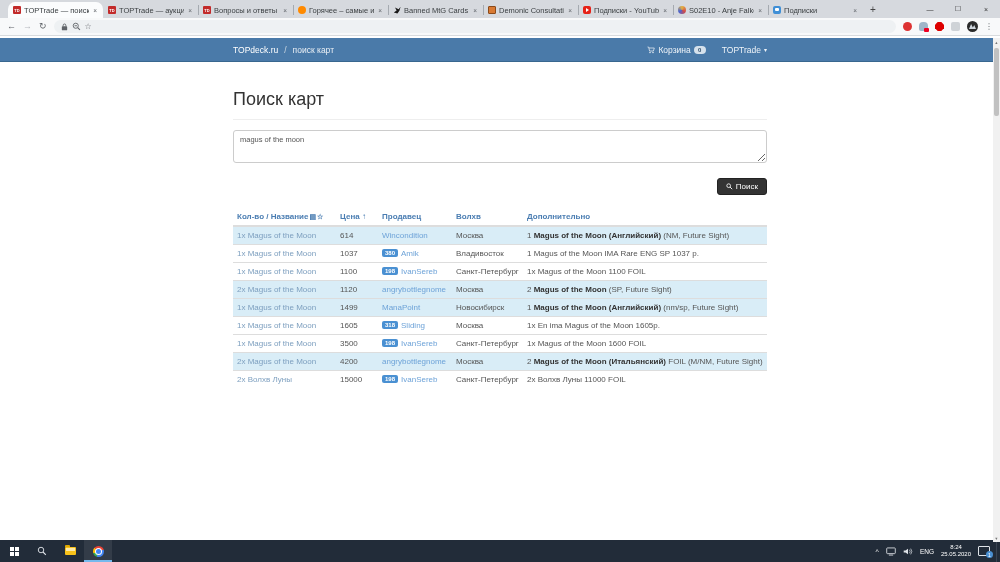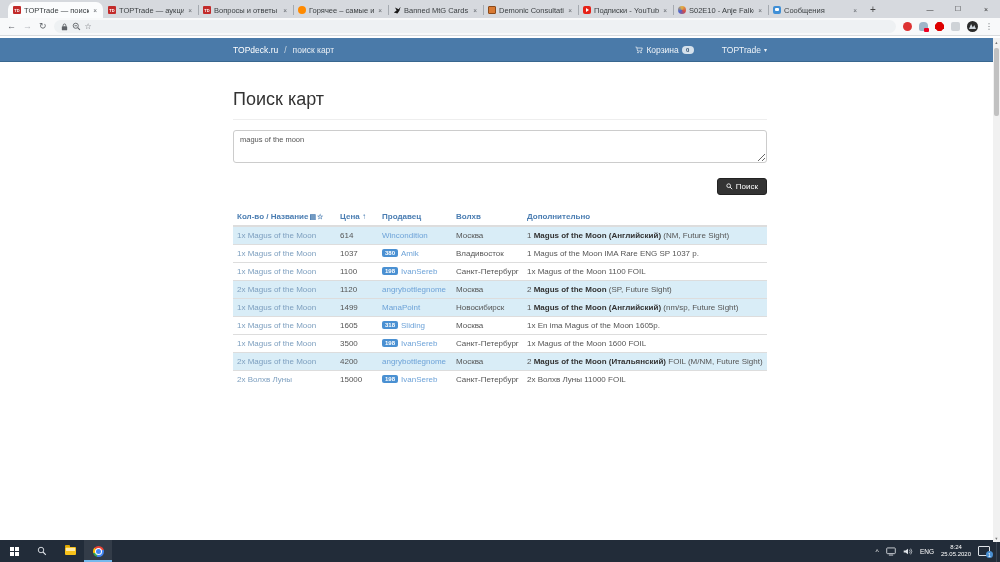--- a/index.html
+++ b/index.html
@@ -54,21 +54,21 @@
   .vscroll{position:absolute;right:0;top:0;width:7px;height:100%;background:#f1f1f1;z-index:5;}
   .vscroll .arr{position:absolute;left:0;width:7px;height:8px;display:flex;align-items:center;justify-content:center;font-size:4.5px;color:#777;}
   .vscroll .arr.up{top:0;} .vscroll .arr.down{bottom:0;}
   .vthumb{position:absolute;left:1px;top:10px;width:5px;height:68px;background:#c1c1c1;border-radius:2px;}
 
   
   .navbar{height:23px;background:#4a7aa9;border-bottom:1px solid #38678f;margin-top:2px;}
   .navbar-inner{width:534px;margin:0 auto;height:100%;display:flex;align-items:center;gap:6px;font-size:8.5px;color:#e8eef4;}
   .brand{color:#fff;text-decoration:none;}
   .crumb-sep{color:#cdd9e4;}
-  .nav-right{margin-left:auto;display:flex;align-items:center;gap:28px;}
+  .nav-right{margin-left:auto;display:flex;align-items:center;gap:16px;}
   .cartlink{display:flex;align-items:center;gap:3px;color:#eef3f8;}
   .cart-badge{background:#d5e1ec;color:#2e4d6b;font-size:6px;min-width:8px;height:8px;border-radius:5px;
     display:inline-flex;align-items:center;justify-content:center;padding:0 2px;font-weight:bold;}
   .toplink{display:flex;align-items:center;gap:3px;color:#eef3f8;}
   .caret{font-size:6px;}
 
   
   .container{width:534px;margin:0 auto;}
   h1.page-title{font-size:18px;font-weight:500;color:#333;margin:27px 0 9px;}
   .rule{border:none;border-top:1px solid #eee;margin:0 0 10px;}
@@ -152,21 +152,21 @@
     <span class="tab-title">Подписки - YouTube</span>
     <span class="tab-close">×</span>
   </div>
         <div class="tab inactive">
     <span class="favicon fav-podcast"></span>
     <span class="tab-title">S02E10 - Anje Falkenra</span>
     <span class="tab-close">×</span>
   </div>
         <div class="tab inactive">
     <span class="favicon fav-chat"></span>
-    <span class="tab-title">Сообщения</span>
+    <span class="tab-title">Подписки</span>
     <span class="tab-close">×</span>
   </div>
       </div>
     <div class="newtab">+</div>
     <div class="wincontrols">
       <span class="winbtn">—</span>
       <span class="winbtn">☐</span>
       <span class="winbtn">×</span>
     </div>
   </div>

